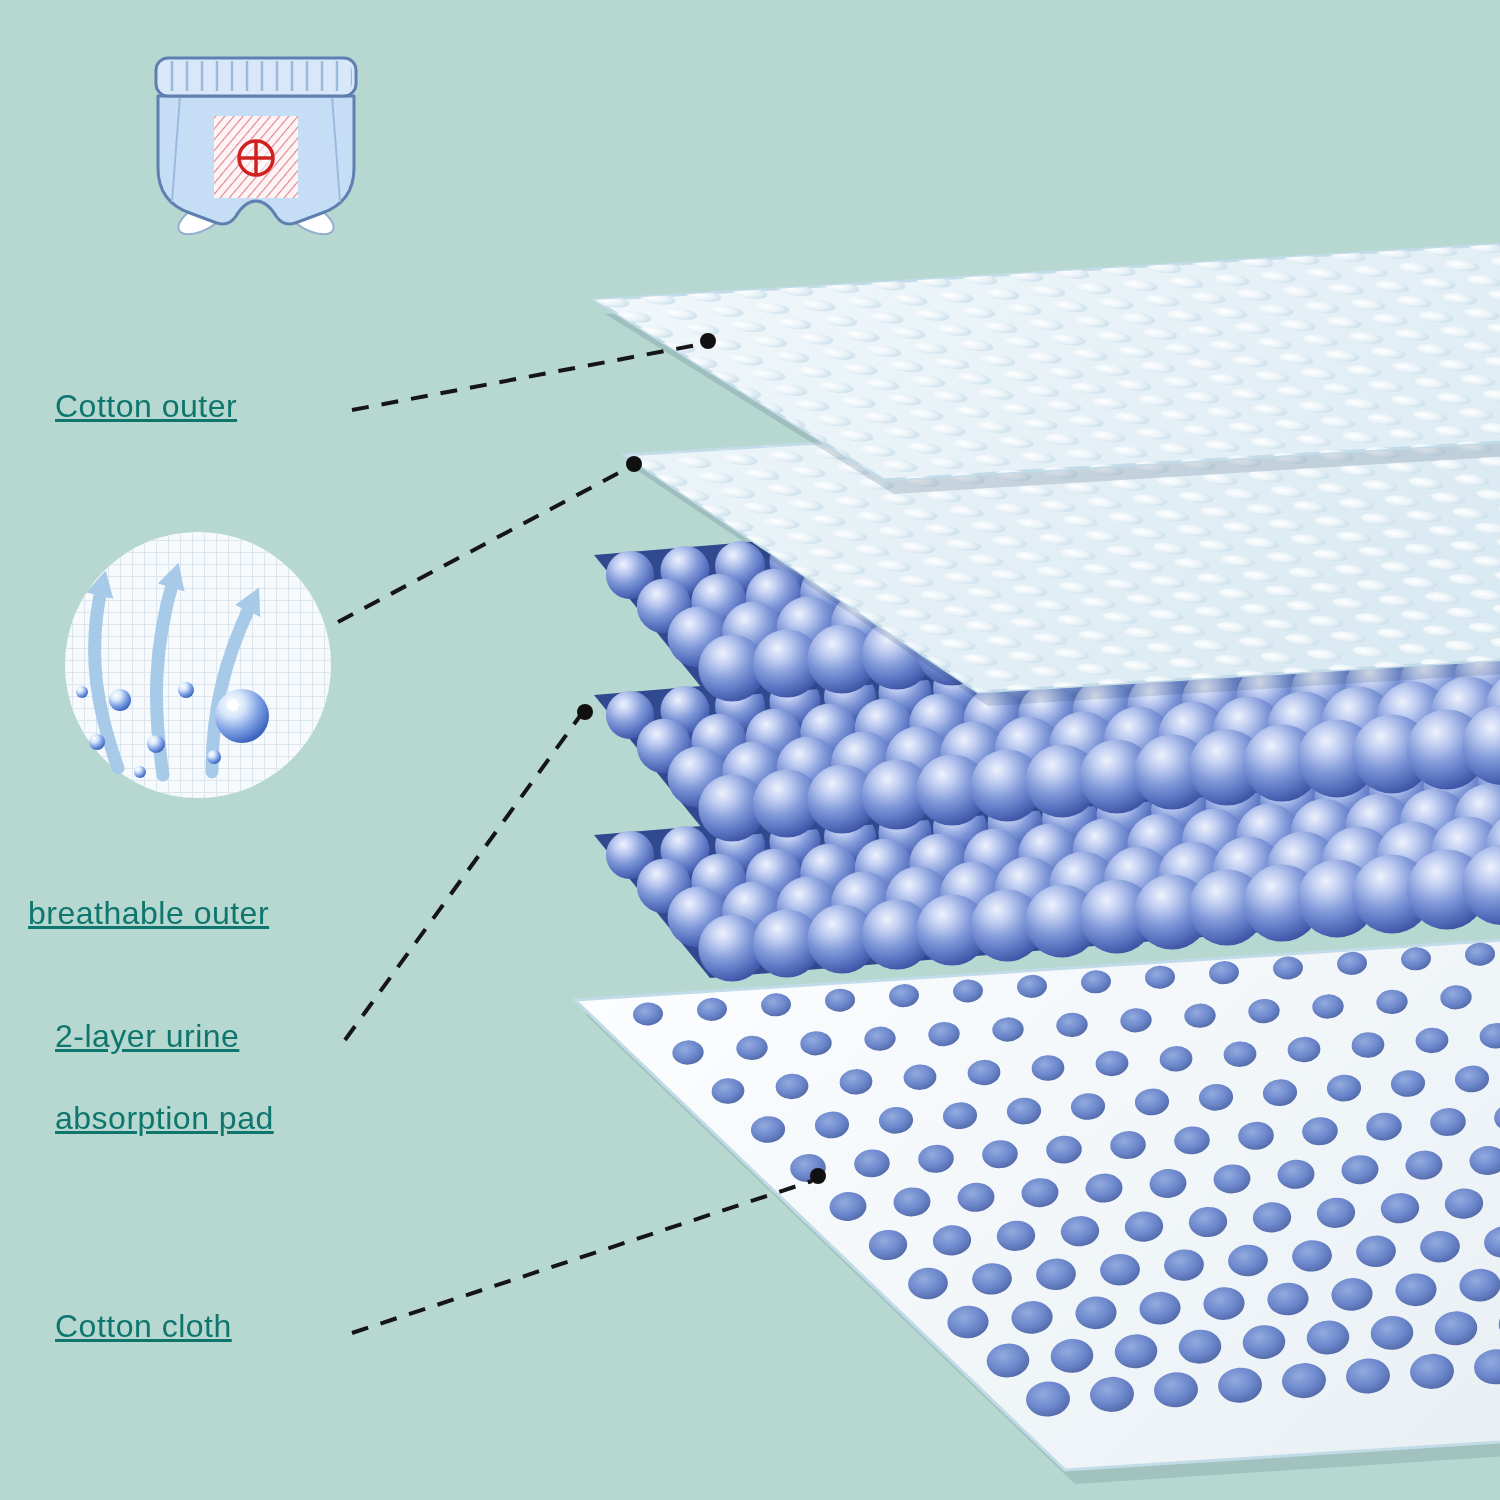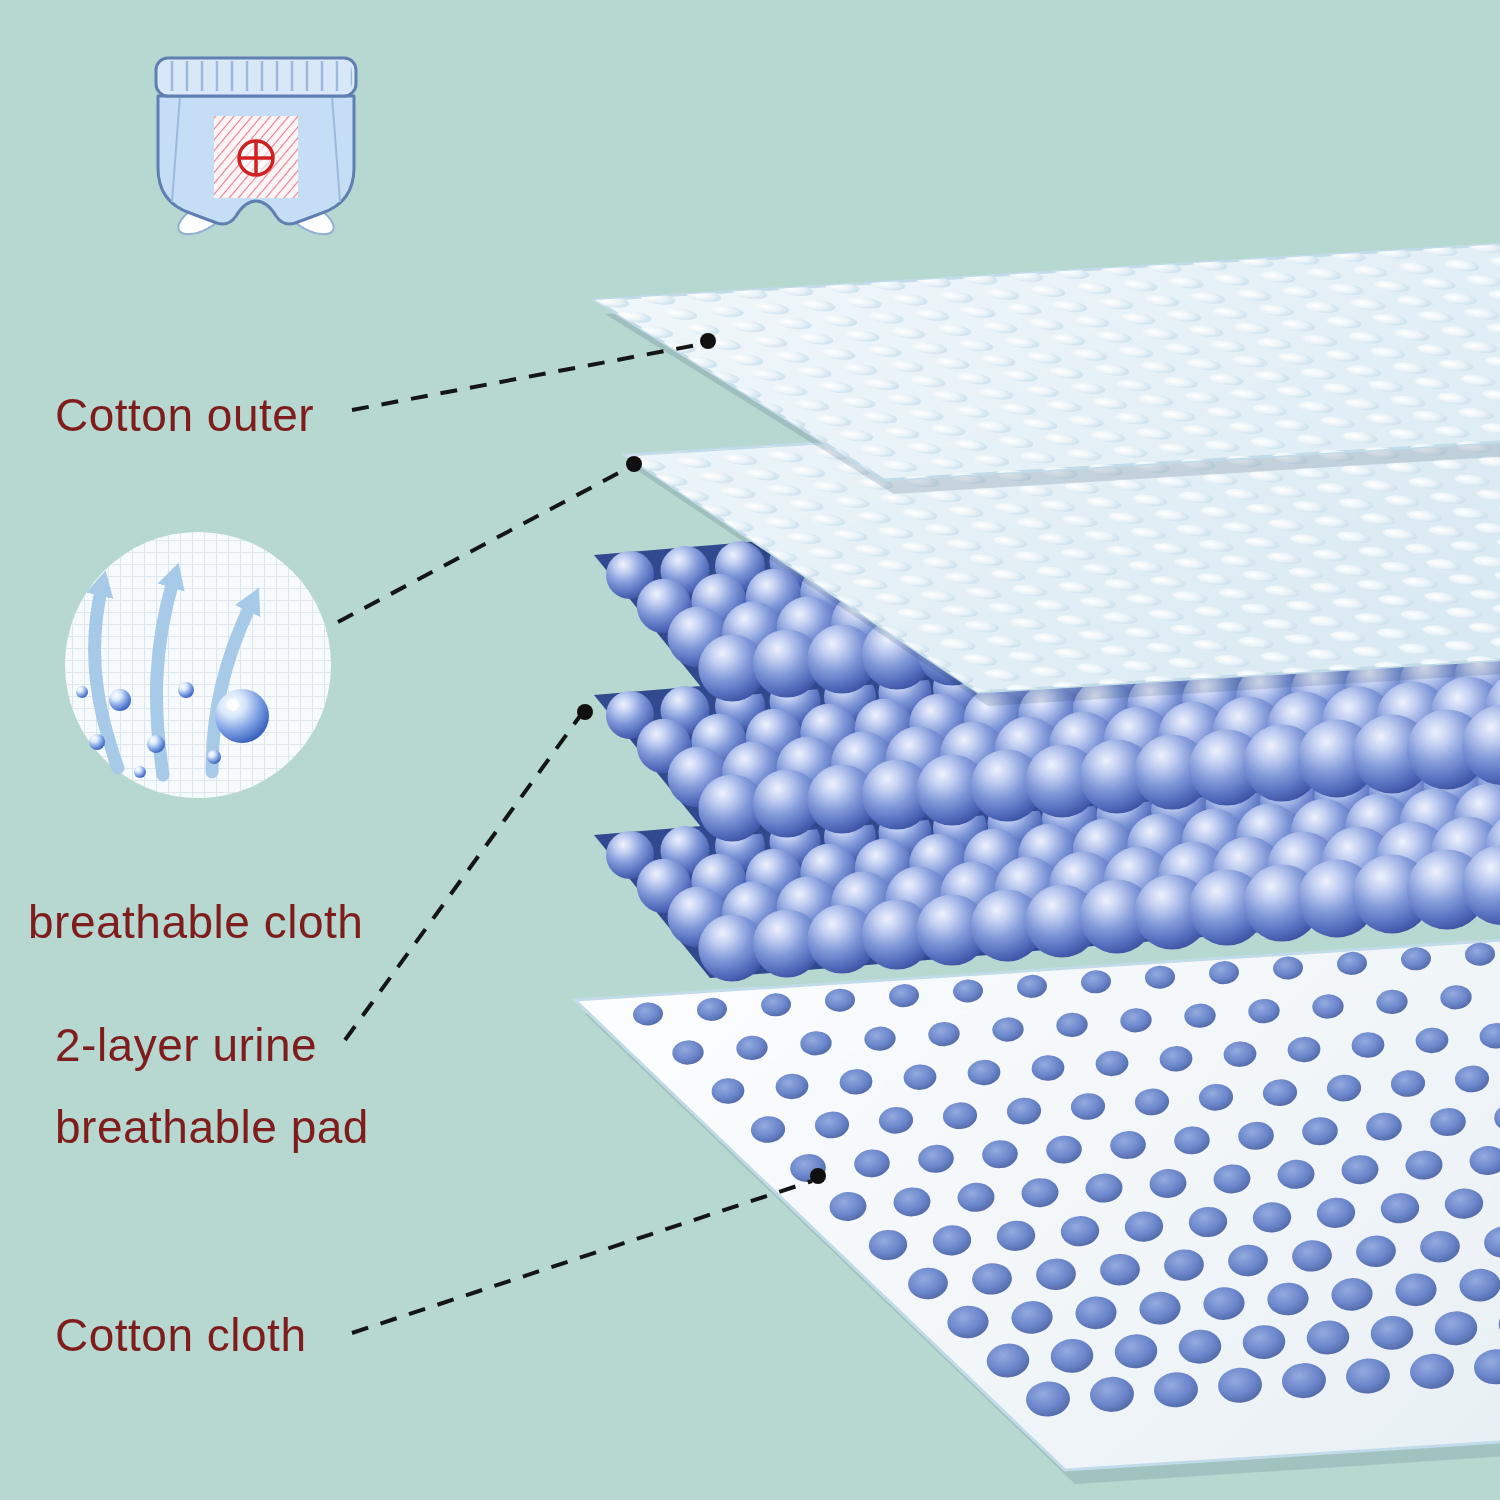--- a/index.html
+++ b/index.html
@@ -8,25 +8,26 @@
     font-family:"Liberation Sans", sans-serif;
     background:#b6d8d0;
   }
   #stage{
     position:relative;width:1500px;height:1500px;
     background:#b6d8d0;overflow:hidden;
   }
   #scene{position:absolute;left:0;top:0;}
   .label{
     position:absolute;
-    font-size:46px;
+    font-size:32px;
     font-weight:500;
-    color:#7f1d1d;
+    color:#0f766e;
     letter-spacing:.5px;
     white-space:nowrap;
+    text-decoration:underline;
   }
 </style>
 </head>
 <body>
 
 <div id="stage" style="background: rgb(182, 216, 208);">
 
   <svg id="scene" width="1500" height="1500" viewBox="0 0 1500 1500">
     <defs>
       <radialGradient id="beadGrad" cx="0.36" cy="0.28" r="0.8">
@@ -490,17 +491,17 @@
         <circle cx="97" cy="742" r="8" fill="url(#dropGrad)"></circle>
         <circle cx="186" cy="690" r="8" fill="url(#dropGrad)"></circle>
         <circle cx="214" cy="757" r="7" fill="url(#dropGrad)"></circle>
         <circle cx="82" cy="692" r="6" fill="url(#dropGrad)"></circle>
         <circle cx="140" cy="772" r="6" fill="url(#dropGrad)"></circle>
       </g>
     </g>
   </svg>
 
   <div class="label" style="left:55px;top:388px">Cotton outer</div>
-  <div class="label" style="left:28px;top:895px">breathable cloth</div>
+  <div class="label" style="left:28px;top:895px">breathable outer</div>
   <div class="label" style="left:55px;top:1018px">2-layer urine</div>
-  <div class="label" style="left:55px;top:1100px">breathable pad</div>
+  <div class="label" style="left:55px;top:1100px">absorption pad</div>
   <div class="label" style="left:55px;top:1308px">Cotton cloth</div>
 </div>
 
 </body></html>

